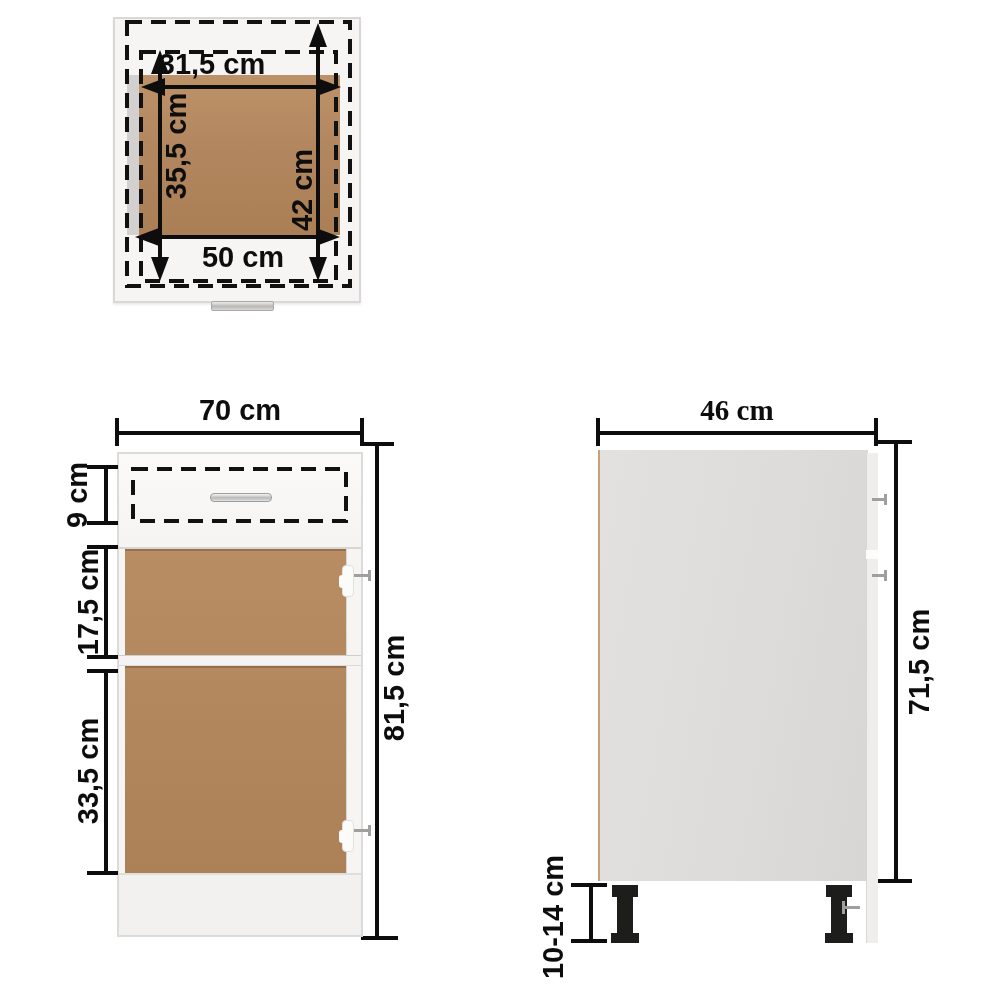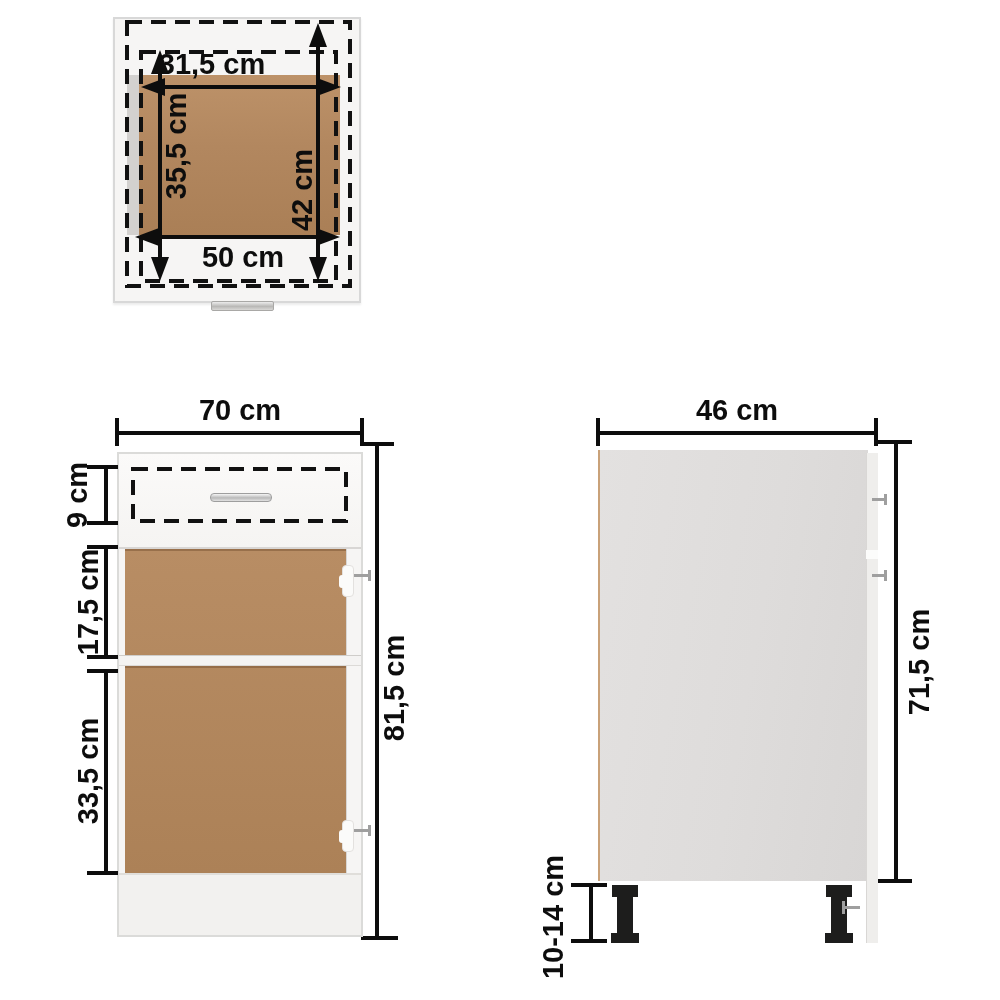--- a/index.html
+++ b/index.html
@@ -168,21 +168,21 @@
     <div class="dim-label rot" style="left:88px; top:602px;">17,5 cm</div>
 
     <div class="line" style="left:104px; top:669px; width:4px; height:206px;"></div>
     <div class="line" style="left:87px; top:669px; width:31px; height:4px;"></div>
     <div class="line" style="left:87px; top:871px; width:31px; height:4px;"></div>
     <div class="dim-label rot" style="left:88px; top:771px;">33,5 cm</div>
   </section>
 
   <section class="view">
 
-    <div class="dim-label" style="left:737px; top:410px;">46 cm</div>
+    <div class="dim-label" style="left:737px; top:410px;font-family:Liberation Serif, serif;">46 cm</div>
     <div class="line" style="left:598px; top:431px; width:280px; height:4px;"></div>
     <div class="line" style="left:596px; top:418px; width:4px; height:28px;"></div>
     <div class="line" style="left:874px; top:418px; width:4px; height:28px;"></div>
 
     <div class="line" style="left:876px; top:440px; width:36px; height:4px;"></div>
     <div class="line" style="left:894px; top:442px; width:4px; height:440px;"></div>
     <div class="line" style="left:874px; top:879px; width:38px; height:4px;"></div>
     <div class="dim-label rot" style="left:919px; top:662px;">71,5 cm</div>
 
     <div class="sv-panel"></div>

